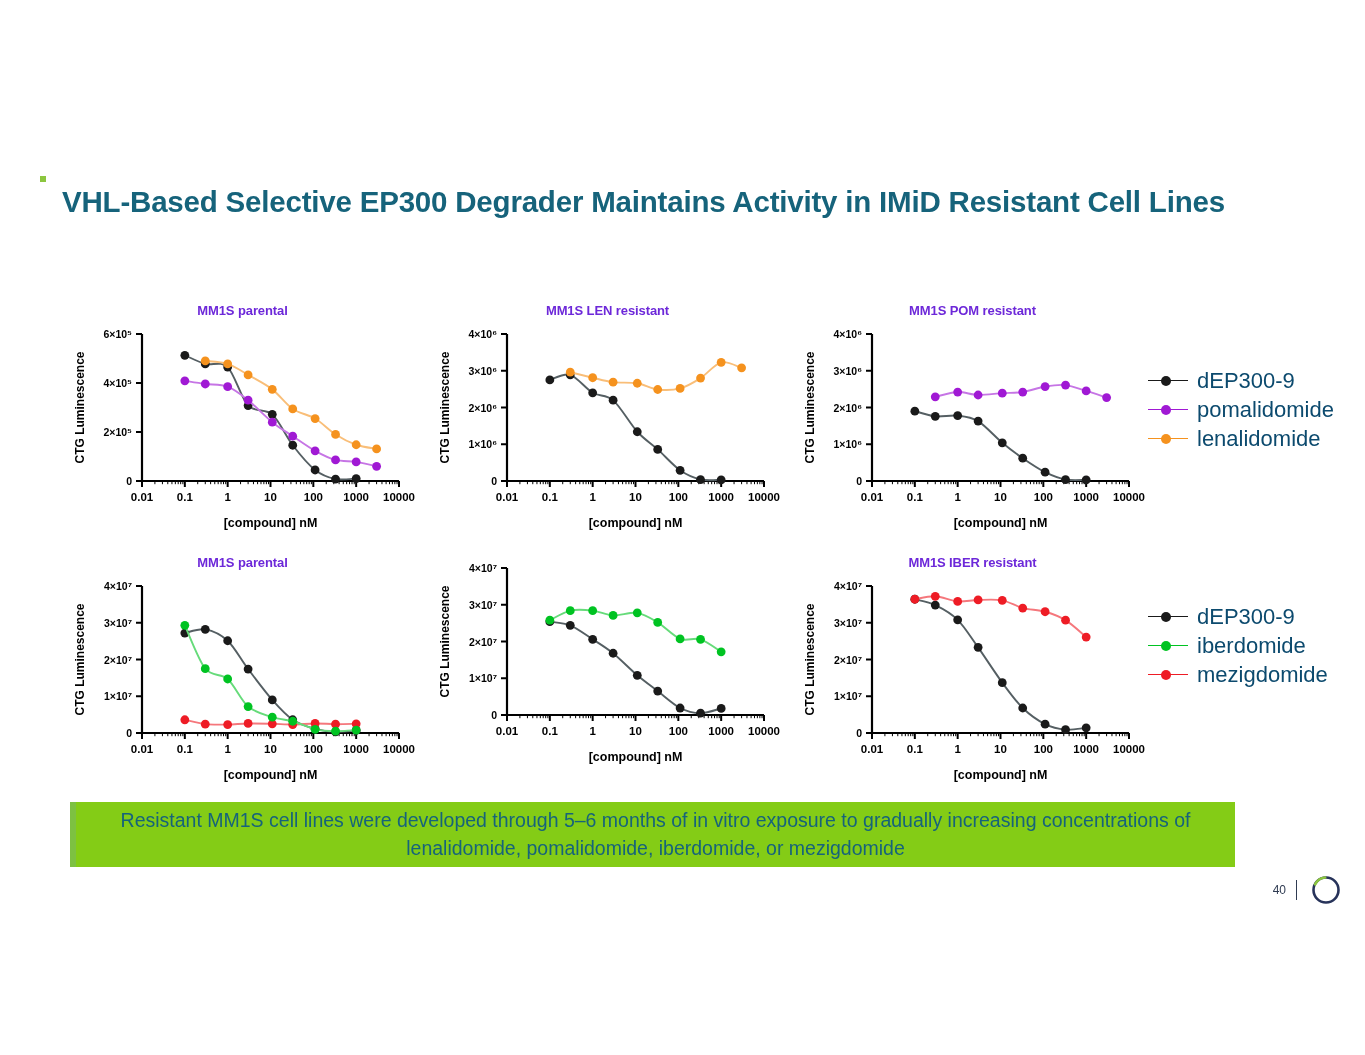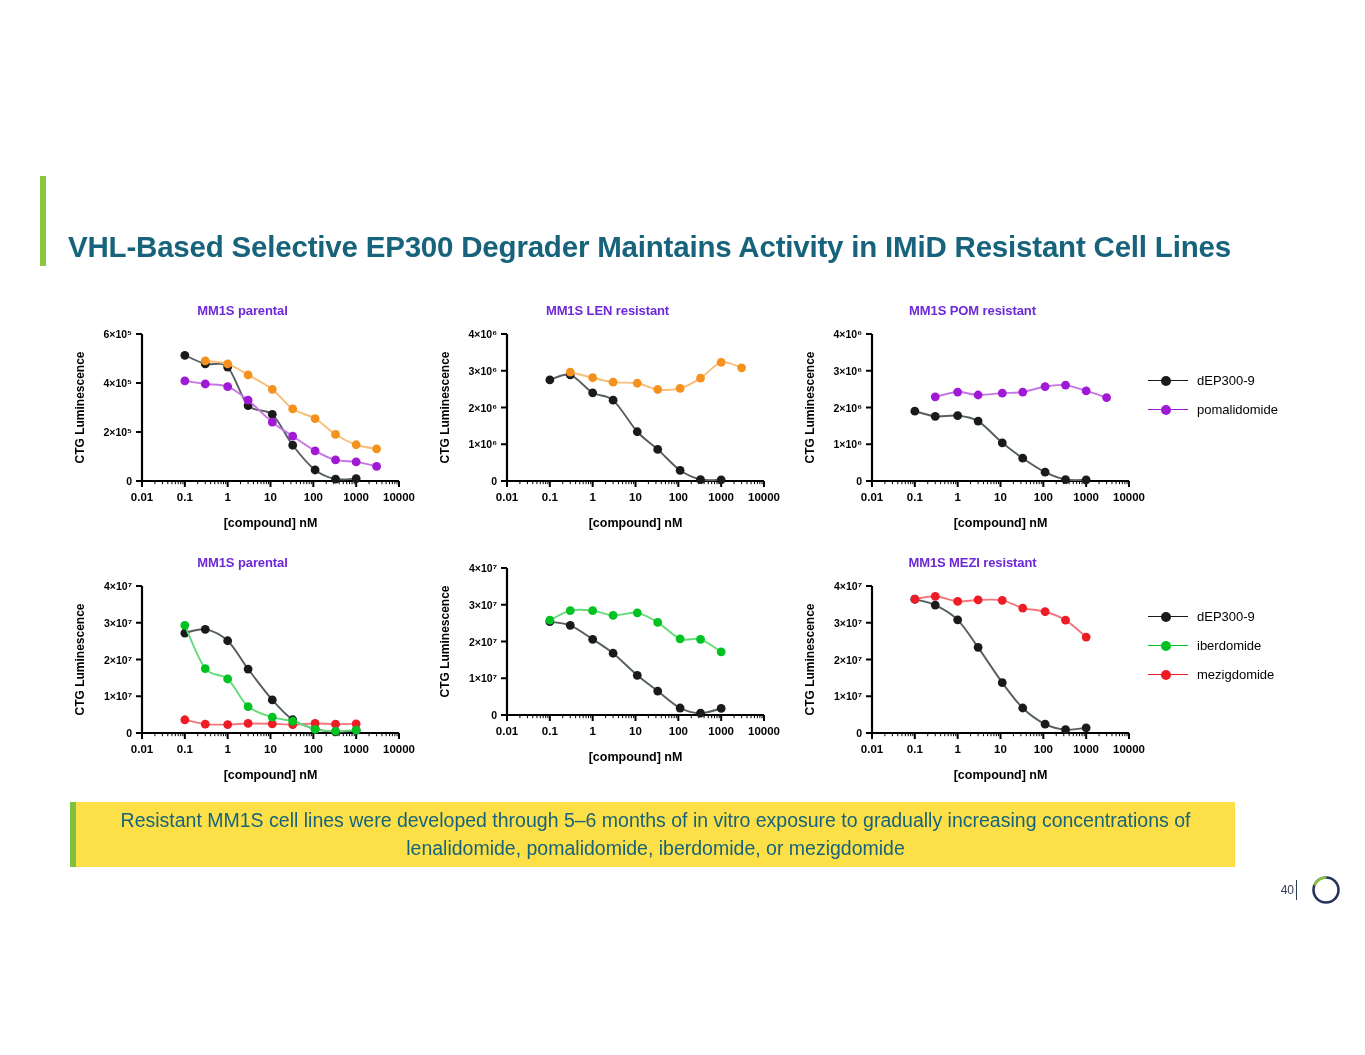--- a/index.html
+++ b/index.html
@@ -2,21 +2,21 @@
 <html><head>
 <meta charset="utf-8">
 <style>
   html,body{margin:0;padding:0;}
   body{
     width:1365px;height:1055px;background:#ffffff;
     font-family:"Liberation Sans", sans-serif;
     overflow:hidden;position:relative;
   }
   
-  #title-block{position:absolute;left:40px;top:176px;width:1260px;display:flex;align-items:flex-end;}
+  #title-block{position:absolute;left:40px;top:176px;width:1260px;display:flex;align-items:flex-start;flex-direction:column;}
   #title-bar{width:6px;height:90px;background:#8CC63F;flex:0 0 6px;}
   #page-title{
     margin-left:22px;color:#16637B;font-weight:bold;font-size:29.5px;
     line-height:1.33;letter-spacing:-0.2px;max-width:1215px;
   }
   
   #figure-area{position:absolute;left:70px;top:300px;width:1090px;height:490px;}
   .chart-cell{position:absolute;width:345px;height:245px;}
   .chart-title{
     text-align:center;font-size:13px;font-weight:bold;color:#6d28d9;
@@ -27,34 +27,34 @@
   
   .legend{position:absolute;width:200px;}
   .legend-row{display:flex;align-items:center;height:29px;}
   .legend-mark{width:40px;height:14px;position:relative;flex:0 0 40px;}
   .legend-mark .lline{
     position:absolute;top:6px;left:0;width:40px;height:1.6px;
   }
   .legend-mark .ldot{
     position:absolute;top:2.5px;left:13px;width:10px;height:10px;border-radius:50%;
   }
-  .legend-label{font-size:13px;color:#000000;margin-left:9px;white-space:nowrap;}
+  .legend-label{font-size:22px;color:#0c4a6e;margin-left:9px;white-space:nowrap;}
   
   #caption-box{
     position:absolute;left:70px;top:802px;width:1165px;height:65px;
-    background:#fde047;display:flex;align-items:center;
+    background:#84cc16;display:flex;align-items:center;
   }
   #caption-bar{width:6px;height:65px;background:#7DC142;flex:0 0 6px;}
   #caption-text{
     flex:1;text-align:center;color:#16637B;font-size:19.5px;line-height:1.42;
     padding:0 26px;
   }
   
   #footer{position:absolute;right:22px;bottom:148px;display:flex;align-items:center;}
-  #page-number{font-size:12px;color:#2F3B52;margin-right:2px;}
+  #page-number{font-size:12px;color:#2F3B52;margin-right:10px;}
   #footer-divider{width:1px;height:20px;background:#2F3B52;margin-right:12px;}
   #brand-logo{width:34px;height:34px;}
 </style>
 </head>
 <body>
 
 <div id="title-block">
   <div id="title-bar"></div>
   <div id="page-title">VHL-Based Selective EP300 Degrader Maintains Activity in IMiD Resistant Cell Lines</div>
 </div>
@@ -611,21 +611,21 @@
             <circle cx="202.27298668094397" cy="60.83500000000001" r="4.4" fill="#00C322"></circle>
             <circle cx="222.70968042476952" cy="70.39" r="4.4" fill="#00C322"></circle>
             <circle cx="245.10632001427732" cy="86.92750000000001" r="4.4" fill="#00C322"></circle>
             <circle cx="265.54301375810286" cy="87.295" r="4.4" fill="#00C322"></circle>
             <circle cx="286.1666666666667" cy="99.78999999999999" r="4.4" fill="#00C322"></circle>
           </g>
         </svg>
       </div>
     </div>
     <div class="chart-cell" style="left: 730px; top: 252px;">
-      <div class="chart-title">MM1S MEZI resistant</div>
+      <div class="chart-title">MM1S IBER resistant</div>
       <div class="plot-wrap">
         <svg width="345" height="215">
           <line x1="72" y1="163" x2="329" y2="163" stroke="#000" stroke-width="2.2"></line>
           <line x1="72" y1="16" x2="72" y2="163" stroke="#000" stroke-width="2.2"></line>
           <line x1="72" y1="163" x2="72" y2="169" stroke="#000" stroke-width="2"></line>
           <text x="72" y="183" text-anchor="middle" font-size="11.5" font-weight="bold" fill="#000" font-family="&quot;Liberation Sans&quot;, sans-serif">0.01</text>
           <line x1="114.83333333333333" y1="163" x2="114.83333333333333" y2="169" stroke="#000" stroke-width="2"></line>
           <text x="114.83333333333333" y="183" text-anchor="middle" font-size="11.5" font-weight="bold" fill="#000" font-family="&quot;Liberation Sans&quot;, sans-serif">0.1</text>
           <line x1="157.66666666666666" y1="163" x2="157.66666666666666" y2="169" stroke="#000" stroke-width="2"></line>
           <text x="157.66666666666666" y="183" text-anchor="middle" font-size="11.5" font-weight="bold" fill="#000" font-family="&quot;Liberation Sans&quot;, sans-serif">1</text>
@@ -734,20 +734,27 @@
       </span>
       <span class="legend-label">dEP300-9</span>
     </div>
     <div class="legend-row">
       <span class="legend-mark">
         <span class="lline" style="background:#A019D4;"></span>
         <span class="ldot" style="background:#A019D4;"></span>
       </span>
       <span class="legend-label">pomalidomide</span>
     </div>
+    <div class="legend-row">
+      <span class="legend-mark">
+        <span class="lline" style="background:#F5921E;"></span>
+        <span class="ldot" style="background:#F5921E;"></span>
+      </span>
+      <span class="legend-label">lenalidomide</span>
+    </div>
   </div>
 <div class="legend" id="legend-bottom" style="left:1148px;top:602px;">
     <div class="legend-row">
       <span class="legend-mark">
         <span class="lline" style="background:#1A1A1A;"></span>
         <span class="ldot" style="background:#1A1A1A;"></span>
       </span>
       <span class="legend-label">dEP300-9</span>
     </div>
     <div class="legend-row">

